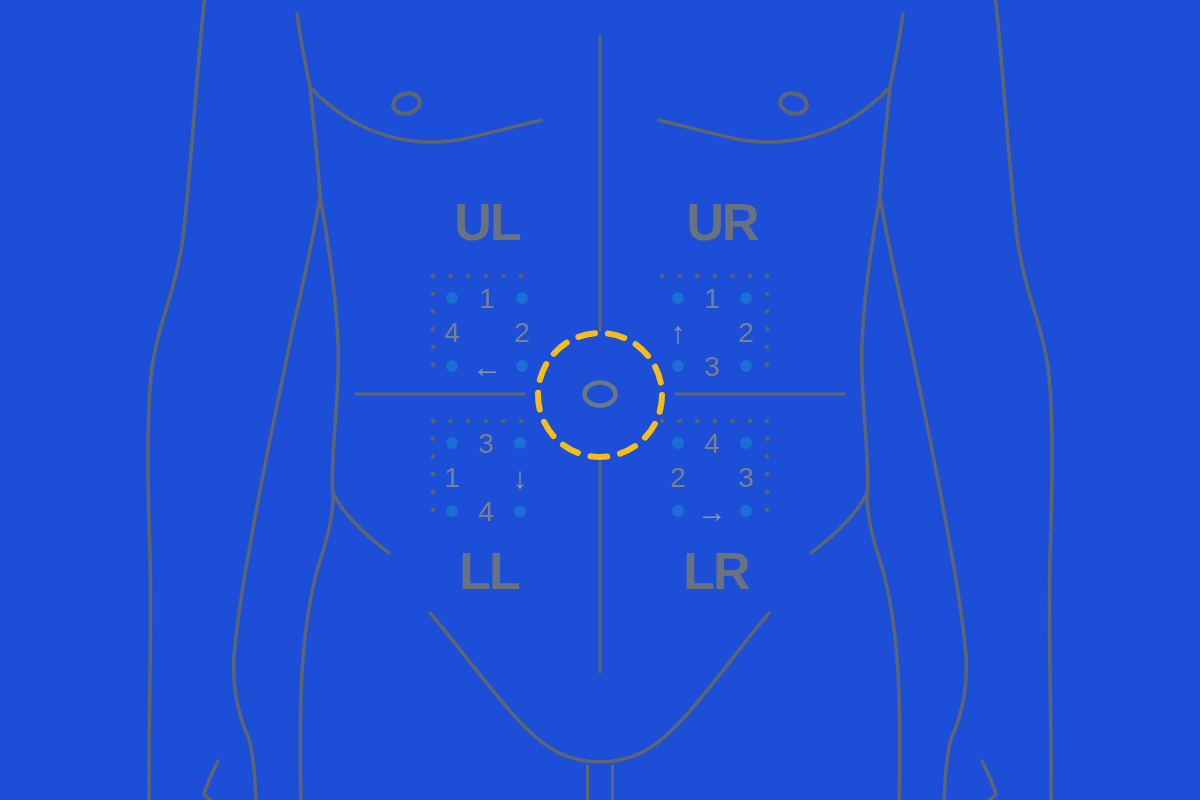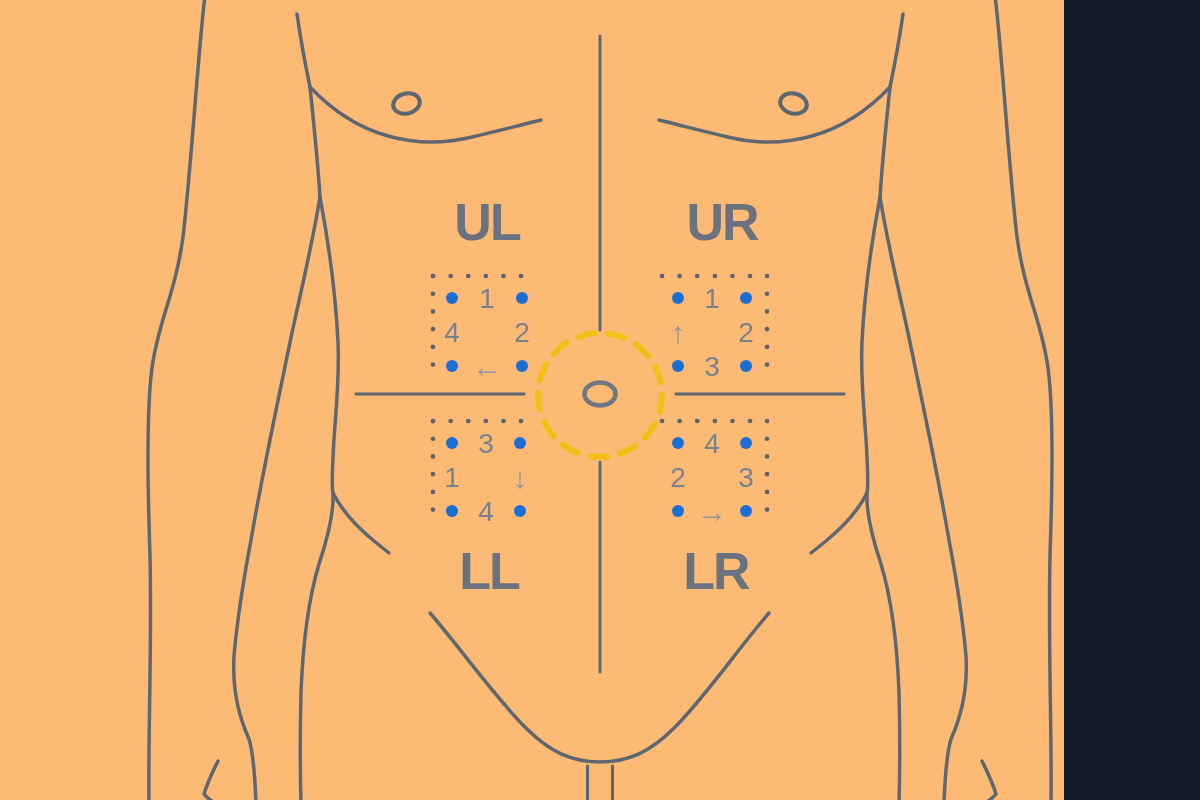--- a/index.html
+++ b/index.html
@@ -1,16 +1,16 @@
 <!DOCTYPE html>
 <html><head>
 <meta charset="utf-8">
 <style>
   html,body{margin:0;padding:0;background:#121b25;}
-  .stage{position:relative;width:1064px;height:800px;overflow:hidden;background:#fdba74;}
+  .stage{position:relative;width:1200px;height:800px;overflow:hidden;background:#1d4ed8;}
   svg{position:absolute;left:0;top:0;display:block;}
   text{font-family:"Liberation Sans","DejaVu Sans",sans-serif;}
   .qlabel{font-size:52px;font-weight:600;letter-spacing:-2px;fill:#69727e;}
   .qnum{font-size:28px;font-weight:400;fill:#78828f;}
   .qarrow{font-size:30px;font-weight:400;fill:#8d96a2;}
 </style>
 </head>
 <body>
 
 <div class="stage">

